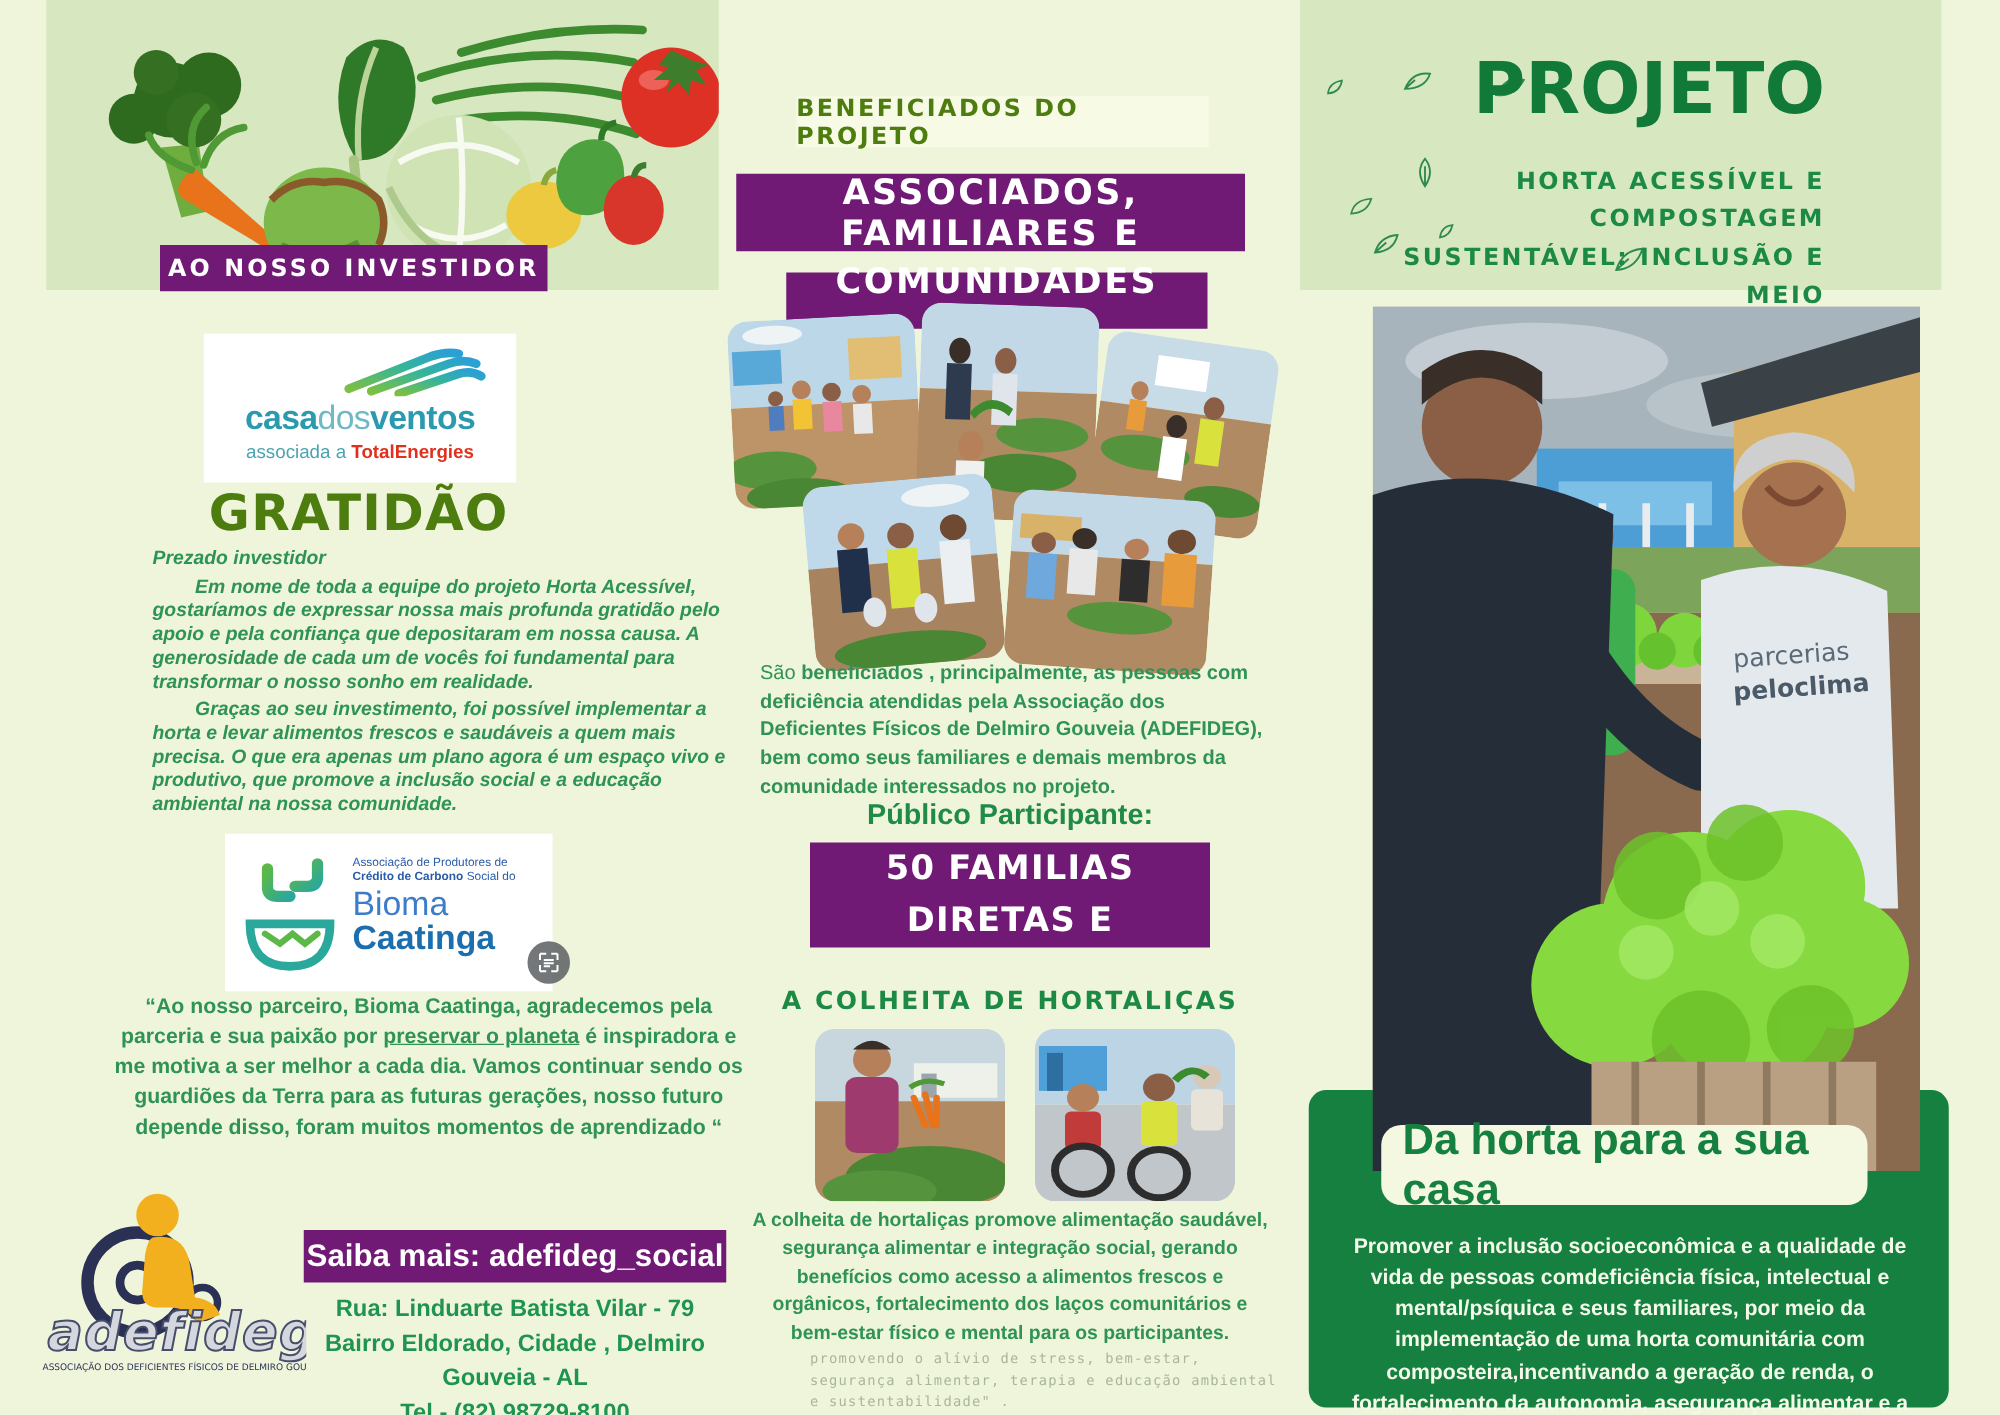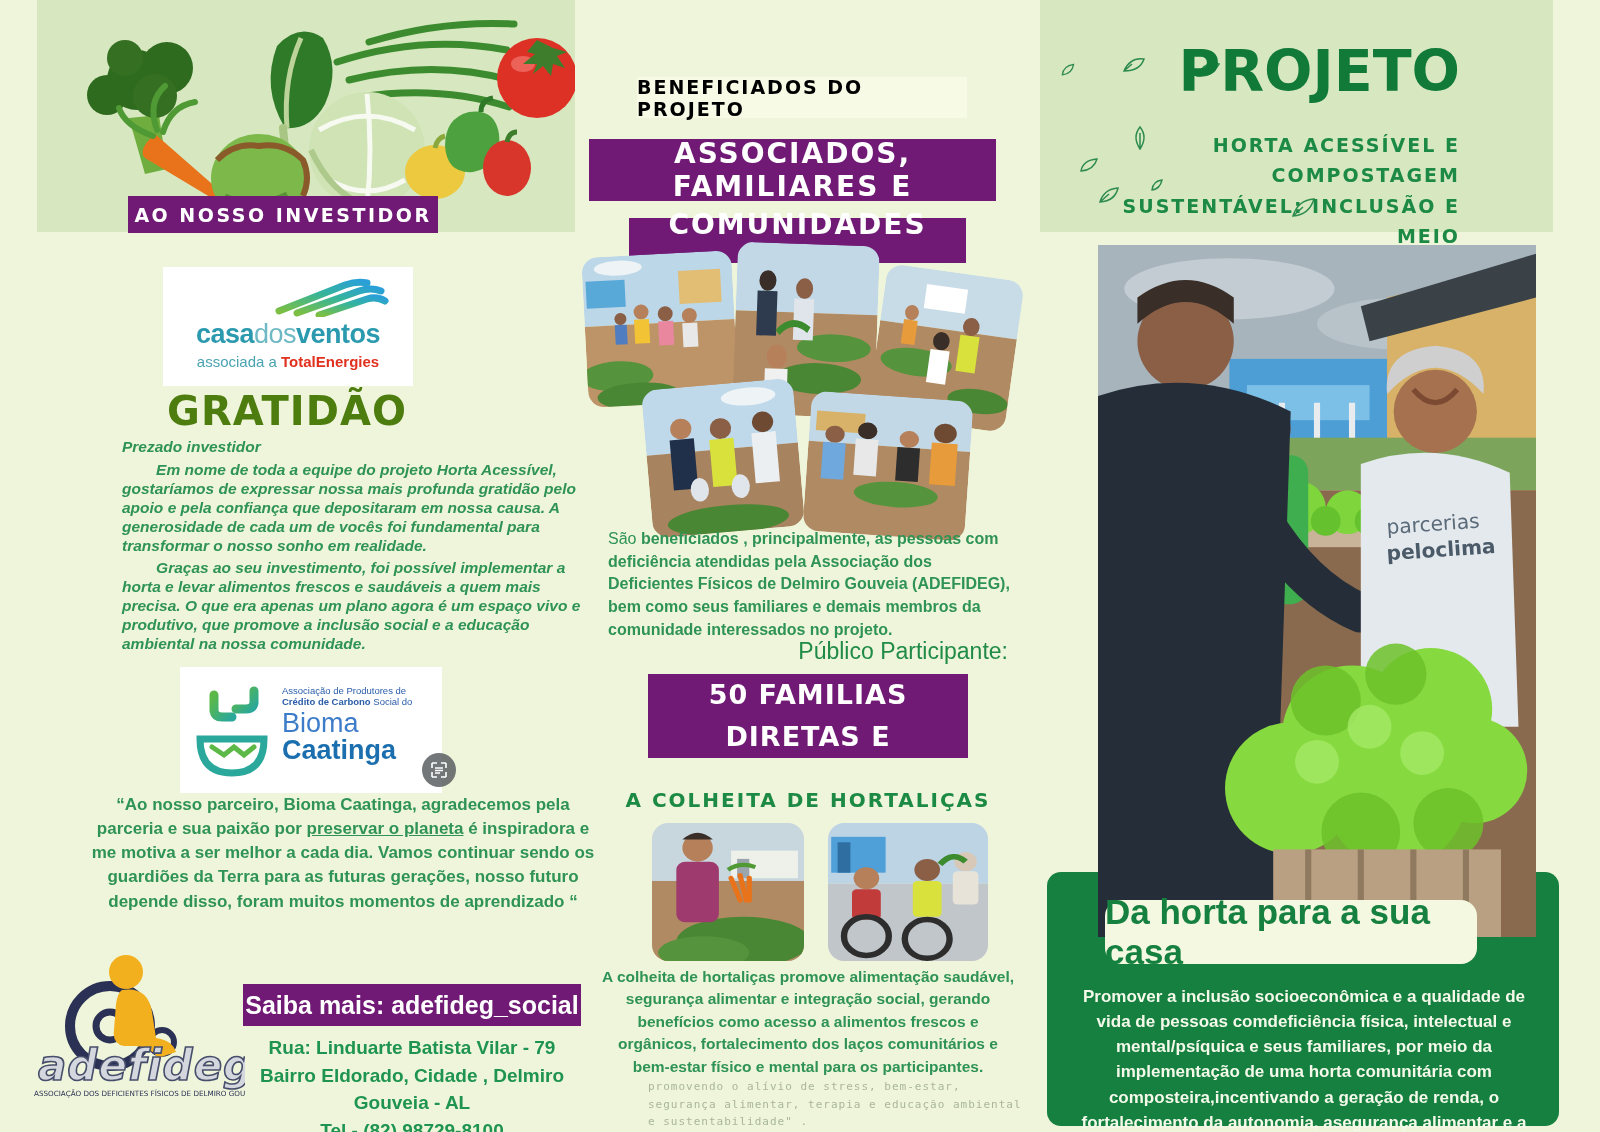--- a/index.html
+++ b/index.html
@@ -27,45 +27,45 @@
   .bioma-l4{font-size:27px;line-height:1.0;font-weight:bold;color:#1b6fae;}
   .doc-badge{position:absolute;right:-14px;bottom:6px;width:34px;height:34px;border-radius:50%;
              background:rgba(90,95,99,.85);display:flex;align-items:center;justify-content:center;}
   .quote{left:88px;top:793px;width:510px;text-align:center;color:#2e9355;font-size:17px;font-weight:bold;line-height:1.42;}
   .quote .u{text-decoration:underline;}
   .adef{left:30px;top:938px;width:215px;height:170px;}
   .saiba-band{left:243px;top:984px;width:338px;height:42px;font-size:25px;font-weight:bold;
               font-family:"Liberation Sans",sans-serif;letter-spacing:0px;}
   .address{left:228px;top:1034px;width:368px;text-align:center;color:#1e9450;font-size:19px;font-weight:bold;line-height:1.45;}
   
-  .benef-band{left:637px;top:77px;width:330px;height:41px;background:#f7fae4;color:#000000;
+  .benef-band{left:637px;top:77px;width:330px;height:41px;background:#f7fae4;color:#4d7c0f;
               display:flex;align-items:center;justify-content:center;font-size:19px;letter-spacing:2px;}
   .assoc1{left:589px;top:139px;width:407px;height:62px;font-size:28px;letter-spacing:2px;}
   .assoc2{left:629px;top:218px;width:337px;height:45px;font-size:28px;letter-spacing:2px;}
   .collage{left:585px;top:244px;width:430px;height:288px;}
   .ph{position:absolute;border-radius:16px;overflow:hidden;}
   .ph svg{display:block;width:100%;height:100%;}
   .sao-text{left:608px;top:528px;width:412px;color:#2e9355;font-size:16px;line-height:1.42;}
   .sao-text .b{font-weight:bold;}
-  .publico{left:608px;top:638px;width:400px;text-align:right;color:#1f8b47;font-size:23px;font-weight:normal;}
+  .publico{left:608px;top:638px;width:400px;text-align:center;color:#1f8b47;font-size:23px;font-weight:bold;}
   .familias{left:648px;top:674px;width:320px;height:84px;font-size:27px;letter-spacing:1px;line-height:1.55;}
   .colheita-h{left:608px;top:788px;width:400px;text-align:center;color:#1c8a45;font-size:20px;letter-spacing:2px;}
   .colheita-t{left:598px;top:966px;width:420px;text-align:center;color:#2e9355;font-size:15.5px;font-weight:bold;line-height:1.45;}
   .fineprint{left:648px;top:1078px;width:380px;text-align:left;color:#a9b69a;font-size:11px;
              font-family:"DejaVu Sans Mono",monospace;letter-spacing:1px;line-height:1.6;}
   
   .panel-right{left:1040px;top:0;width:513px;height:232px;}
   .projeto{left:1140px;top:38px;width:320px;text-align:right;font-size:57px;color:#117a38;letter-spacing:0px;}
   .proj-sub{left:1070px;top:130px;width:390px;text-align:right;color:#1c8a45;font-size:19px;
             letter-spacing:2px;line-height:1.6;}
   .green-box{left:1047px;top:872px;width:512px;height:254px;background:#15803f;border-radius:14px;}
   .big-photo{left:1098px;top:245px;width:438px;height:692px;overflow:hidden;}
   .big-photo svg{display:block;width:100%;height:100%;}
   .dahorta{left:1105px;top:900px;width:372px;height:64px;background:#f4f8e0;border-radius:16px;
-           display:flex;align-items:center;justify-content:center;color:#15803f;font-size:35px;font-weight:bold;}
+           display:flex;align-items:center;justify-content:center;color:#15803f;font-size:35px;font-weight:bold;padding-left:17px;}
   .promover{left:1068px;top:984px;width:472px;text-align:center;color:#f4f9ea;font-size:17px;
             font-weight:bold;line-height:1.48;}
   .leaf{position:absolute;}
 </style>
 </head>
 <body>
 
 <div class="page">
 
   <div class="abs panel" style="left:37px;top:0;width:538px;height:232px;">

